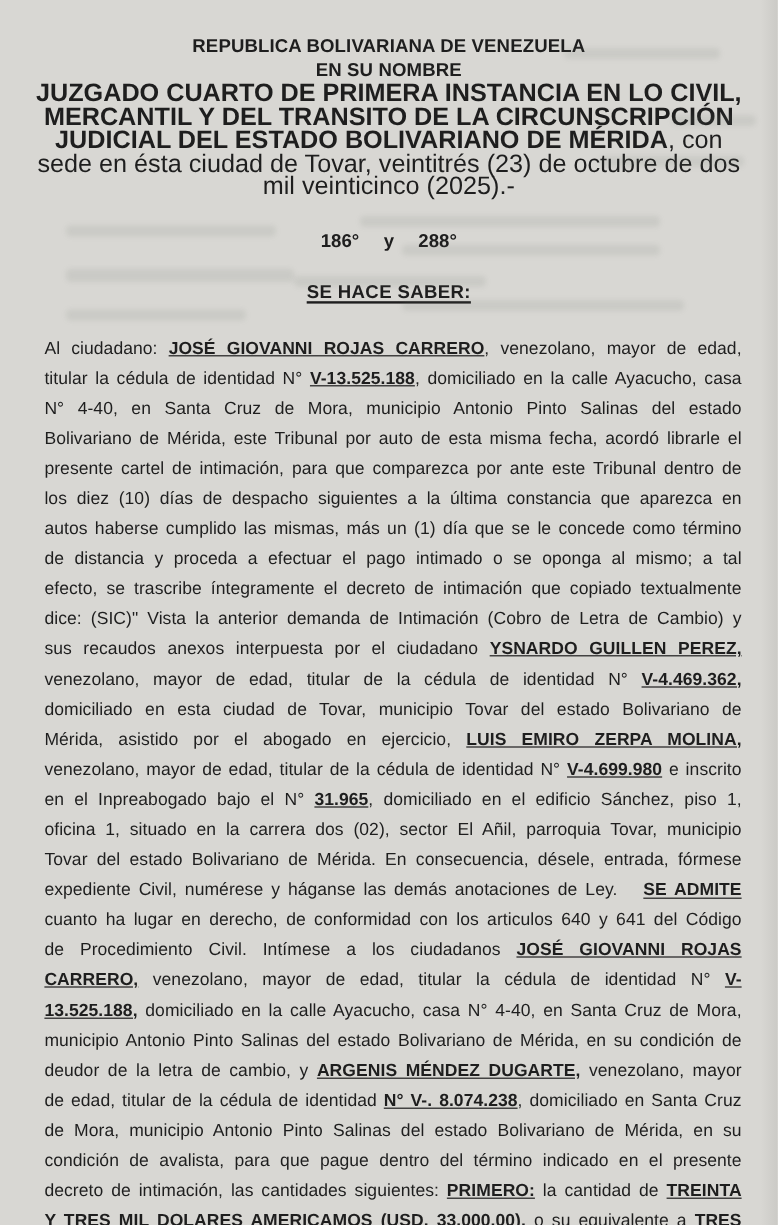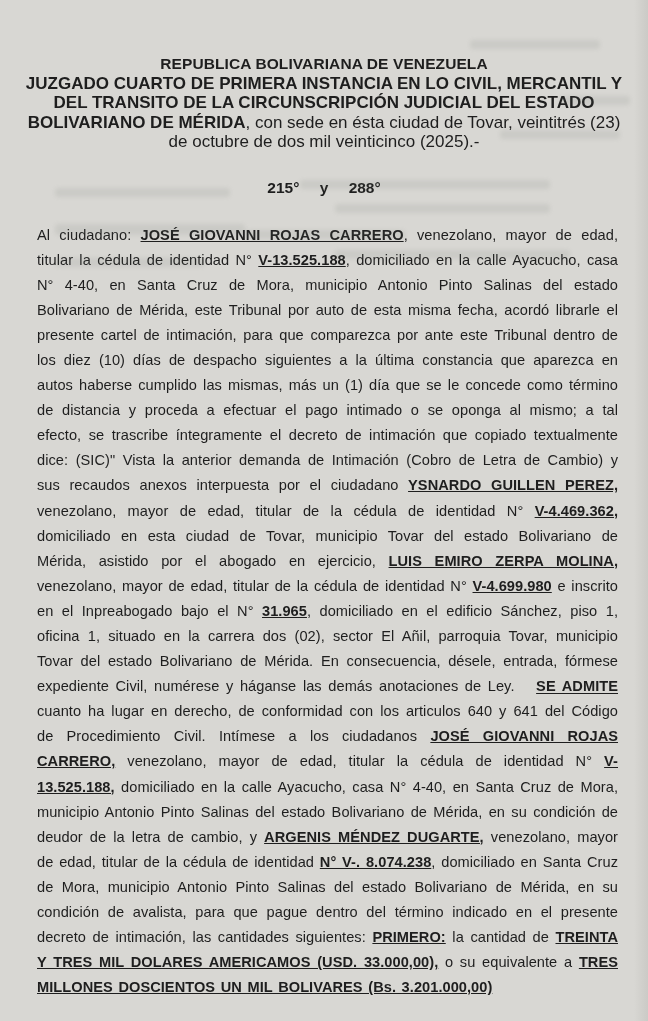--- a/index.html
+++ b/index.html
@@ -15,23 +15,23 @@
     font-family: "Liberation Sans", sans-serif;
     color: #1e1e1e;
     overflow: hidden;
   }
   .page::after {
     content: "";
     position: absolute; right: 0; top: 0; bottom: 0; width: 14px;
     background: linear-gradient(90deg, rgba(0,0,0,0) 0%, rgba(90,90,85,0.10) 100%);
     pointer-events: none;
   }
-  .header { padding-top: 54px; text-align: center; }
+  .header { padding-top: 29px; text-align: center; }
   .h-line { font-weight: bold; font-size: 15.5px; line-height: 19.5px; letter-spacing: 0.1px; }
-  .court { width: 600px; margin: 0 auto; font-size: 17px; line-height: 19.5px; text-align: center; }
+  .court { width: 600px; margin: 0 auto; font-size: 21px; line-height: 19.5px; text-align: center; }
   .court .b { font-weight: bold; }
   .years { margin-top: 27px; font-weight: bold; font-size: 15.5px; }
   .years .conj { margin: 0 16px; }
   .notice {
     margin-top: 24px;
     font-weight: bold;
     font-size: 15.5px;
     text-decoration: underline;
     text-underline-offset: 3px;
     text-decoration-thickness: 1.5px;
@@ -78,23 +78,25 @@
   <div class="bleed b4"></div>
   <div class="bleed b5"></div>
   <div class="bleed b6"></div>
   <div class="bleed b7"></div>
   <div class="bleed b8"></div>
   <div class="bleed b9"></div>
   <div class="bleed b10"></div>
 
   <div class="header">
     <div class="h-line">REPUBLICA BOLIVARIANA DE VENEZUELA</div>
+    <div class="h-line">EN SU NOMBRE</div>
     <div class="court"><span class="b">JUZGADO CUARTO DE PRIMERA INSTANCIA EN LO CIVIL, MERCANTIL Y DEL TRANSITO DE LA CIRCUNSCRIPCIÓN JUDICIAL DEL ESTADO BOLIVARIANO DE MÉRIDA</span><span>, con sede en ésta ciudad de Tovar, veintitrés (23) de octubre de dos mil veinticinco (2025).-</span></div>
     <div class="years">
-      <span>215°</span>
+      <span>186°</span>
       <span class="conj">y</span>
       <span>288°</span>
     </div>
+    <div class="notice">SE HACE SABER:</div>
   </div>
 
   <div class="body-text"><span>Al ciudadano: </span><span class="b">JOSÉ GIOVANNI ROJAS CARRERO</span><span>, venezolano, mayor de edad, titular la cédula de identidad N° </span><span class="b">V-13.525.188</span><span>, domiciliado en la calle Ayacucho, casa N° 4-40, en Santa Cruz de Mora, municipio Antonio Pinto Salinas del estado Bolivariano de Mérida, este Tribunal por auto de esta misma fecha, acordó librarle el presente cartel de intimación, para que comparezca por ante este Tribunal dentro de los diez (10) días de despacho siguientes a la última constancia que aparezca en autos haberse cumplido las mismas, más un (1) día que se le concede como término de distancia y proceda a efectuar el pago intimado o se oponga al mismo; a tal efecto, se trascribe íntegramente el decreto de intimación que copiado textualmente dice: (SIC)" Vista la anterior demanda de Intimación (Cobro de Letra de Cambio) y sus recaudos anexos interpuesta por el ciudadano </span><span class="b">YSNARDO GUILLEN PEREZ,</span><span> venezolano, mayor de edad, titular de la cédula de identidad N° </span><span class="b">V-4.469.362,</span><span> domiciliado en esta ciudad de Tovar, municipio Tovar del estado Bolivariano de Mérida, asistido por el abogado en ejercicio, </span><span class="b">LUIS EMIRO ZERPA MOLINA,</span><span> venezolano, mayor de edad, titular de la cédula de identidad N° </span><span class="b">V-4.699.980</span><span> e inscrito en el Inpreabogado bajo el N° </span><span class="b">31.965</span><span>, domiciliado en el edificio Sánchez, piso 1, oficina 1, situado en la carrera dos (02), sector El Añil, parroquia Tovar, municipio Tovar del estado Bolivariano de Mérida. En consecuencia, désele, entrada, fórmese expediente Civil, numérese y háganse las demás anotaciones de Ley. </span><span class="b u">SE ADMITE</span><span> cuanto ha lugar en derecho, de conformidad con los articulos 640 y 641 del Código de Procedimiento Civil. Intímese a los ciudadanos </span><span class="b">JOSÉ GIOVANNI ROJAS CARRERO,</span><span> venezolano, mayor de edad, titular la cédula de identidad N° </span><span class="b">V-13.525.188,</span><span> domiciliado en la calle Ayacucho, casa N° 4-40, en Santa Cruz de Mora, municipio Antonio Pinto Salinas del estado Bolivariano de Mérida, en su condición de deudor de la letra de cambio, y </span><span class="b">ARGENIS MÉNDEZ DUGARTE,</span><span> venezolano, mayor de edad, titular de la cédula de identidad </span><span class="b">N° V-. 8.074.238</span><span>, domiciliado en Santa Cruz de Mora, municipio Antonio Pinto Salinas del estado Bolivariano de Mérida, en su condición de avalista, para que pague dentro del término indicado en el presente decreto de intimación, las cantidades siguientes: </span><span class="b">PRIMERO:</span><span> la cantidad de </span><span class="b">TREINTA Y TRES MIL DOLARES AMERICAMOS (USD. 33.000,00),</span><span> o su equivalente a </span><span class="b">TRES MILLONES DOSCIENTOS UN MIL BOLIVARES (Bs. 3.201.000,00)</span></div>
 
 </div>
 
 </body></html>

